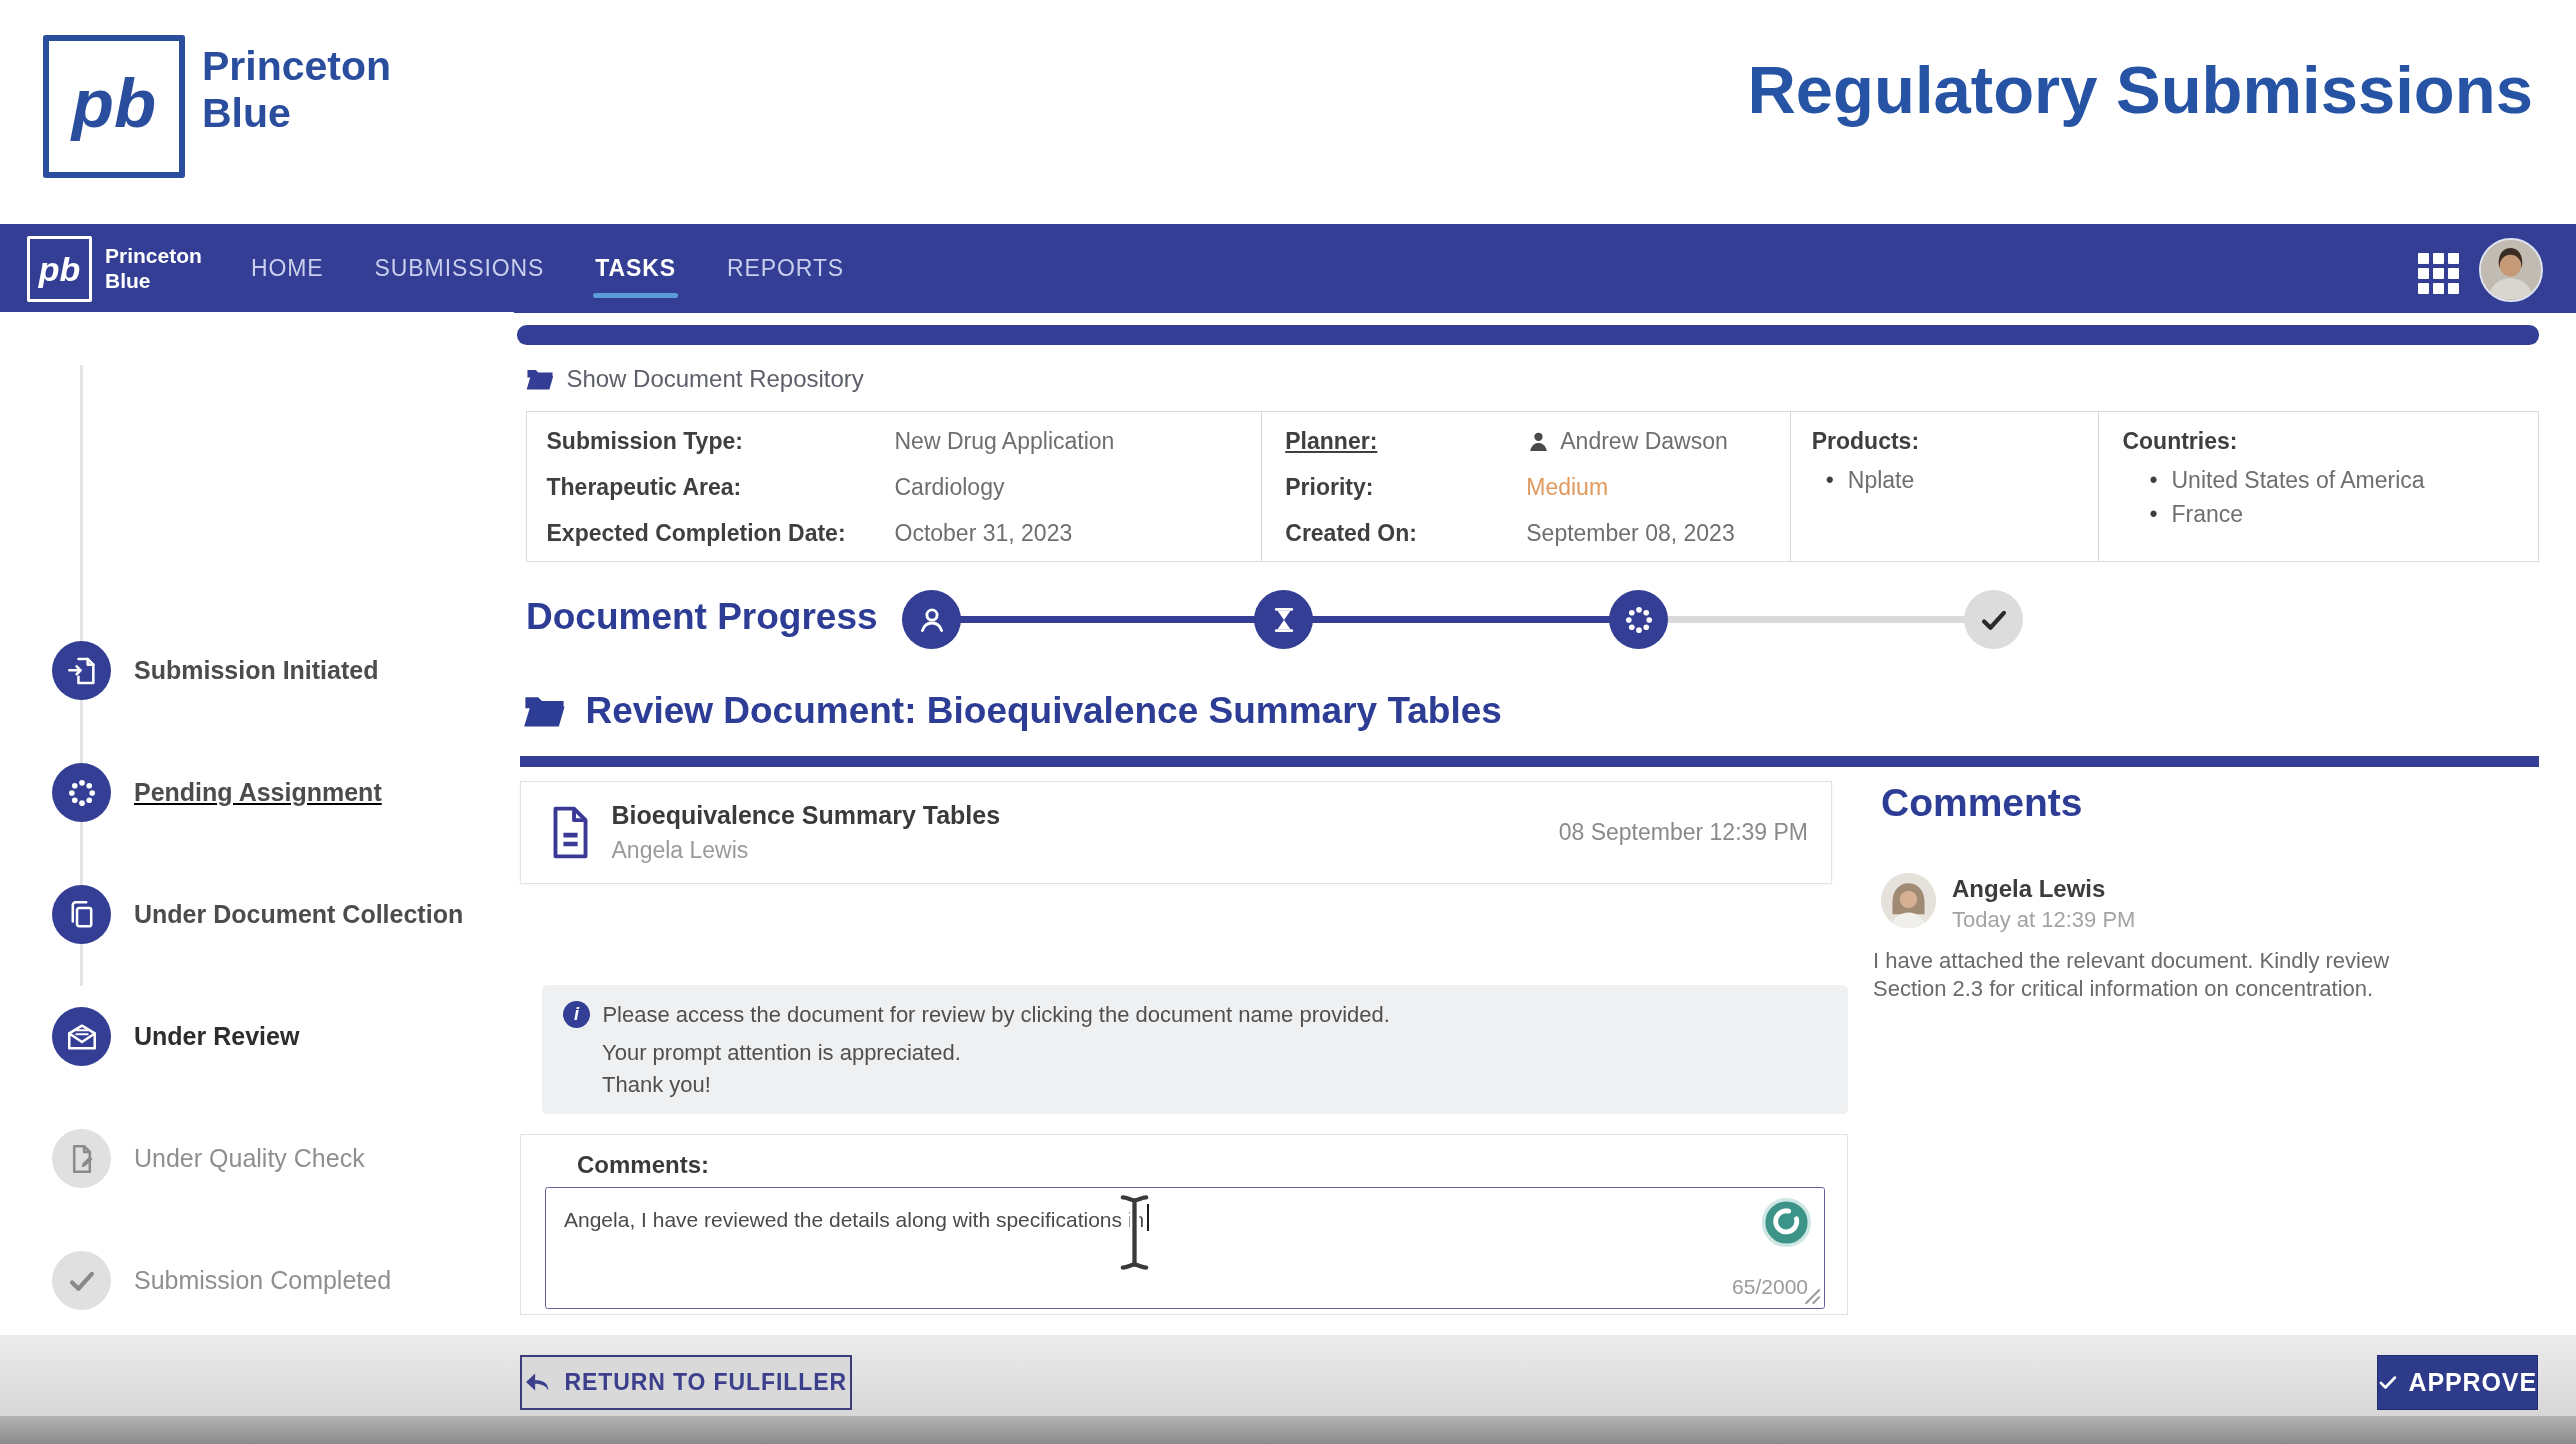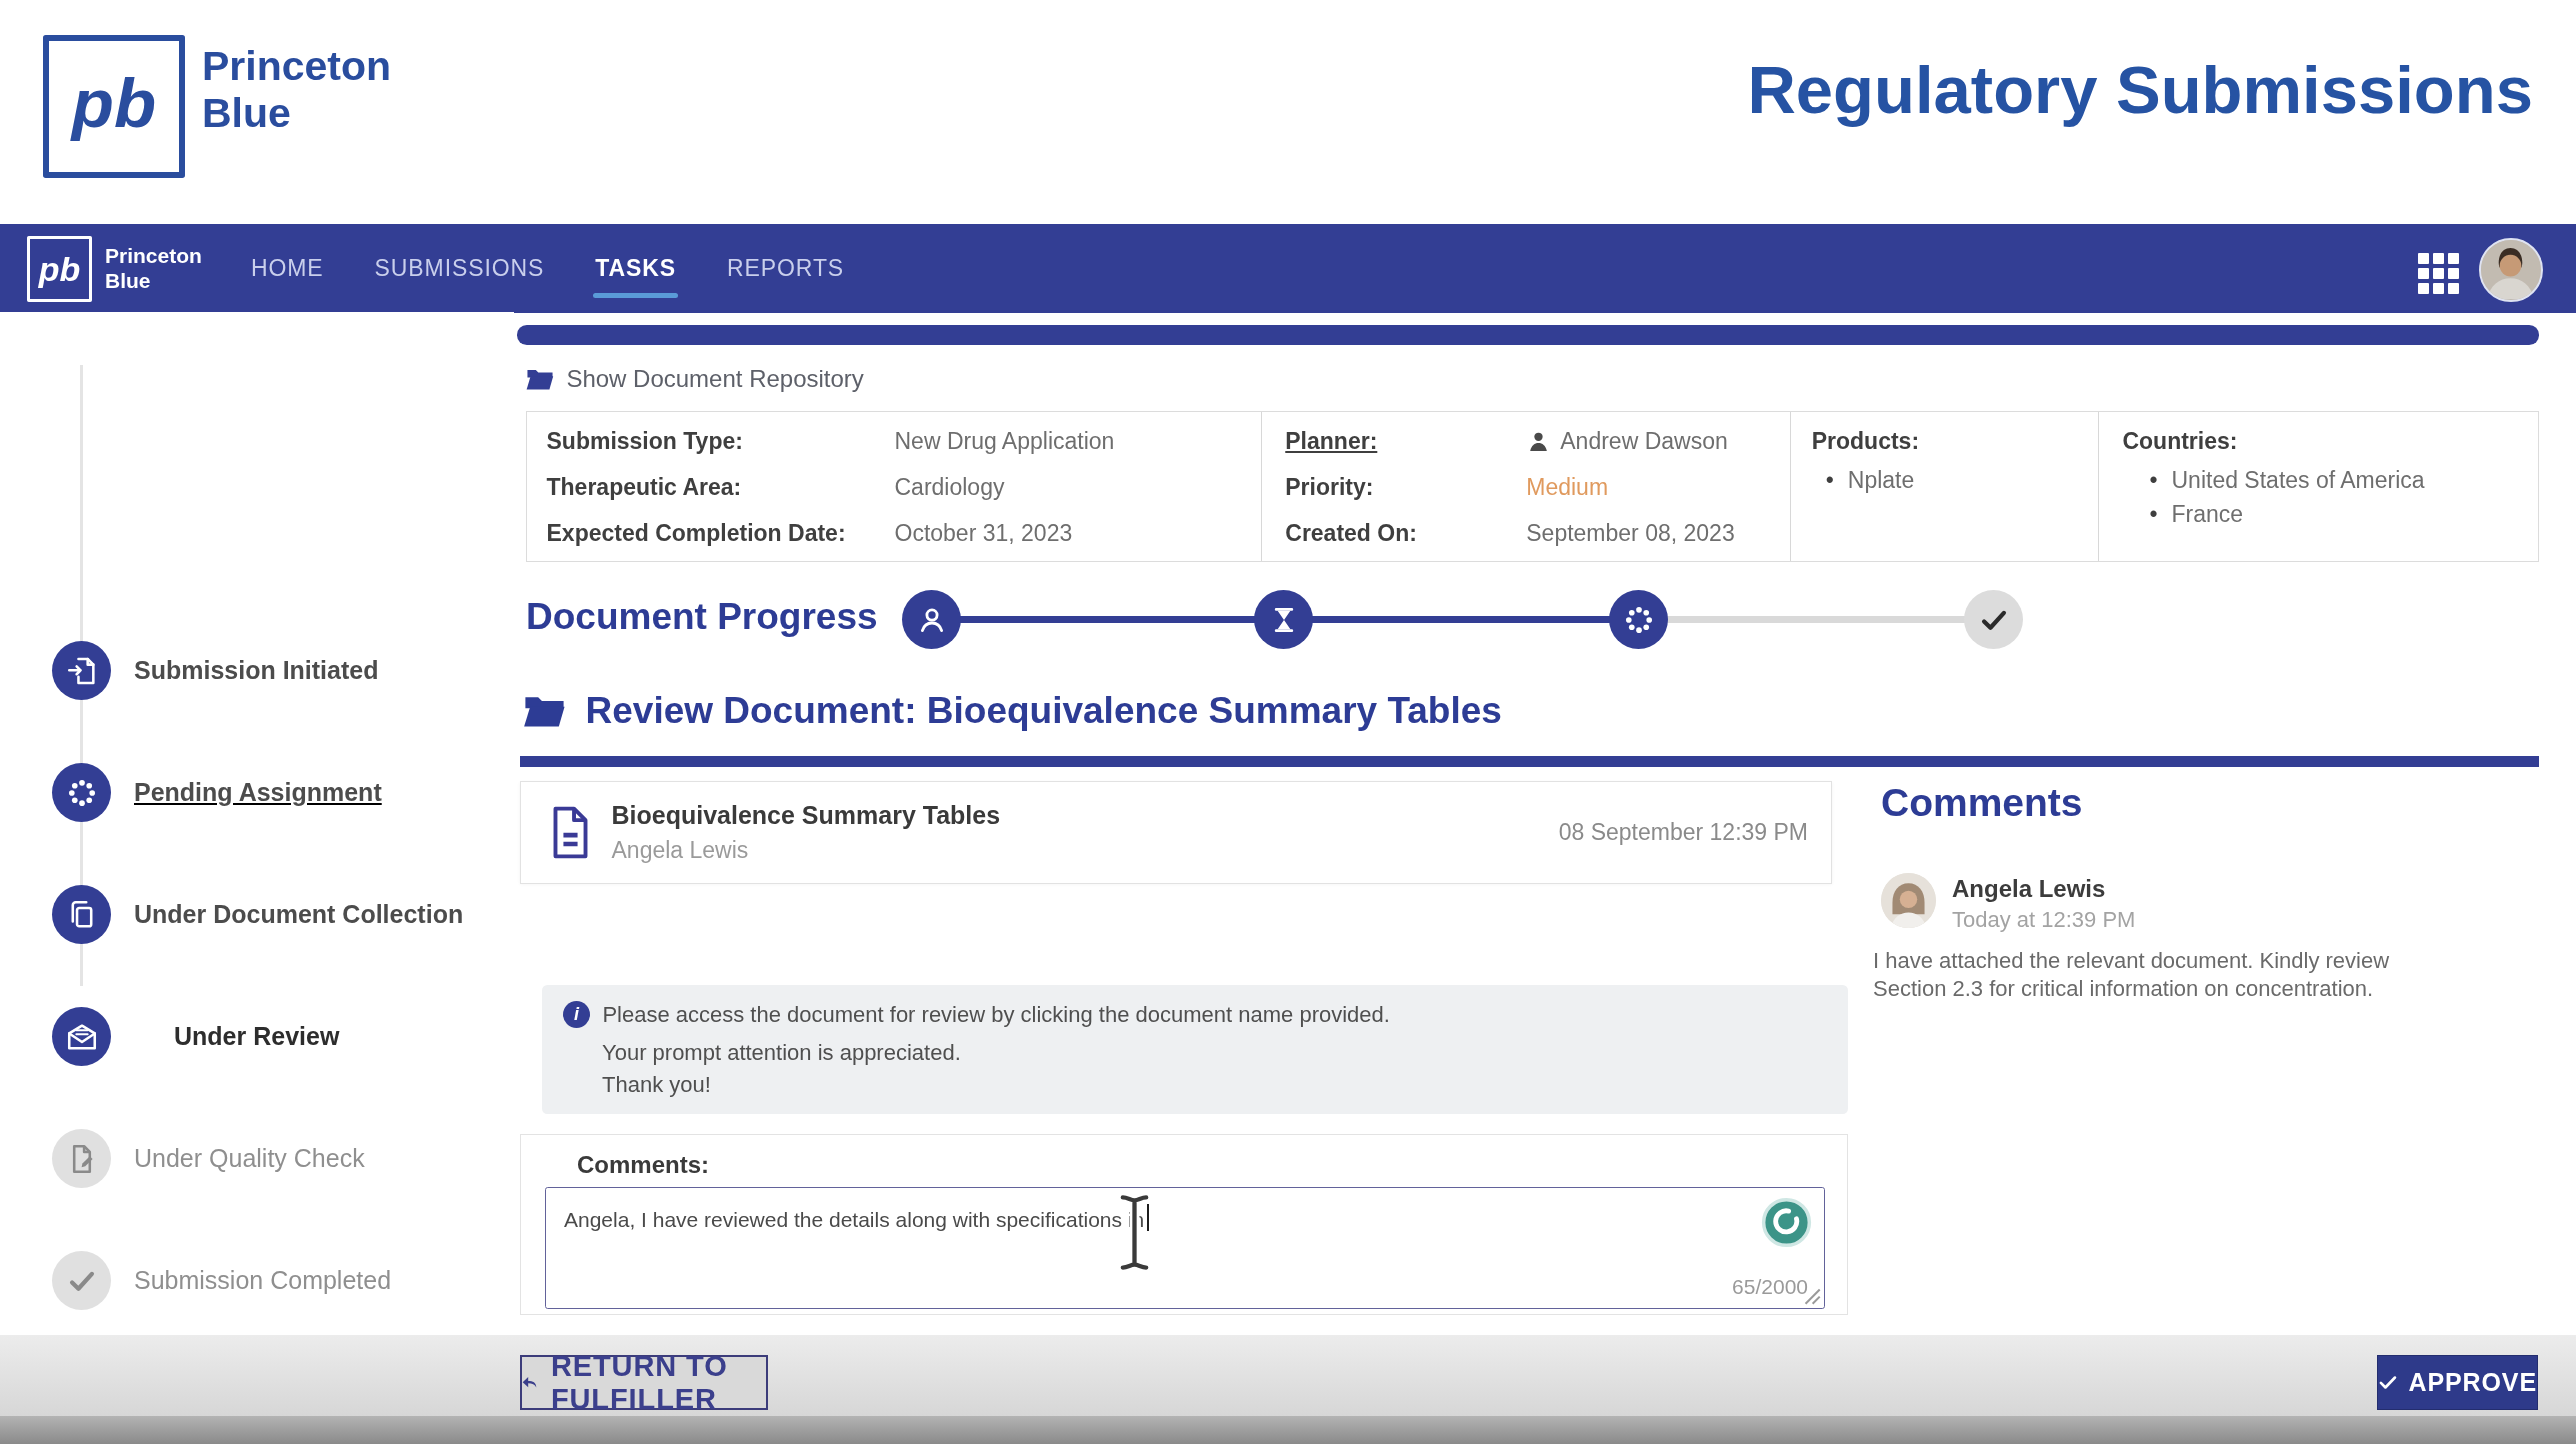--- a/index.html
+++ b/index.html
@@ -32,21 +32,21 @@
               overflow:hidden;border:2.7px solid #dfe3f2;box-sizing:border-box;cursor:pointer;background:#c2bbb1;}
 
   
   .sidebar{position:absolute;left:0;top:312px;width:514px;height:1023px;background:#ffffff;}
   .step-line{position:absolute;left:80px;top:53px;width:2.7px;height:621px;background:#e4e4e4;}
   .step{position:absolute;left:0;height:59px;display:flex;align-items:center;gap:23px;cursor:pointer;}
   .step-circle{width:59px;height:59px;border-radius:50%;background:#333e94;margin-left:52px;
                display:flex;align-items:center;justify-content:center;flex:none;}
   .step.pending .step-circle{background:#e0e0e0;}
   .step-label{font-size:25px;font-weight:bold;color:#4c4c4c;}
-  .step.current .step-label{color:#2d2d2d;margin-left:40px;}
+  .step.current .step-label{color:#2d2d2d;}
   .step.pending .step-label{font-weight:normal;color:#8f8f8f;}
 
   
   .top-bar-blue{position:absolute;left:517px;top:325px;width:2022px;height:19.5px;border-radius:9.8px;background:#333e94;}
   .repo-link{position:absolute;left:526px;top:365px;display:flex;align-items:center;gap:12.4px;
              font-size:24px;color:#5d6069;cursor:pointer;}
   .repo-link svg{flex:none;}
 
   .details{position:absolute;left:526px;top:411px;width:2013px;height:151px;background:#fff;
            border:0.9px solid #dcdcdc;box-sizing:border-box;display:flex;}
@@ -109,23 +109,23 @@
   .send-icon{position:absolute;right:12.4px;top:9px;width:51px;height:51px;cursor:pointer;}
   .char-counter{position:absolute;right:16px;bottom:9px;font-size:21px;color:#9a9a9a;}
   .resize-handle{position:absolute;right:2.7px;bottom:2.7px;}
   .ibeam{position:absolute;left:569px;top:0px;}
 
   
   .footer-strip{position:absolute;left:0;top:1335px;width:2576px;height:109px;
                 background:linear-gradient(#ececec,#cfcfcf);}
   .bottom-band{position:absolute;left:0;top:1416px;width:2576px;height:28px;
                background:linear-gradient(#b3b3b3,#8a8a8a);}
-  .btn-return{position:absolute;left:520px;top:1355px;width:248px;height:55px;box-sizing:border-box;
+  .btn-return{position:absolute;left:520px;top:1355px;width:332px;height:55px;box-sizing:border-box;
               background:#d9d9d9;border:2.7px solid #3c3c7a;display:flex;align-items:center;justify-content:center;
-              gap:12.4px;font-size:29px;font-weight:bold;color:#3b3f8c;letter-spacing:0.9px;cursor:pointer;}
+              gap:12.4px;font-size:23px;font-weight:bold;color:#3b3f8c;letter-spacing:0.9px;cursor:pointer;}
   .btn-approve{position:absolute;left:2377px;top:1355px;width:161px;height:55px;box-sizing:border-box;
                background:#2e3a8a;border:0.9px solid #232d6e;display:flex;align-items:center;justify-content:center;
                gap:10.6px;font-size:25px;font-weight:bold;color:#ffffff;letter-spacing:0.9px;cursor:pointer;}
 </style>
 </head>
 <body>
 
 <div class="screen">
 
   <div class="top-header">

